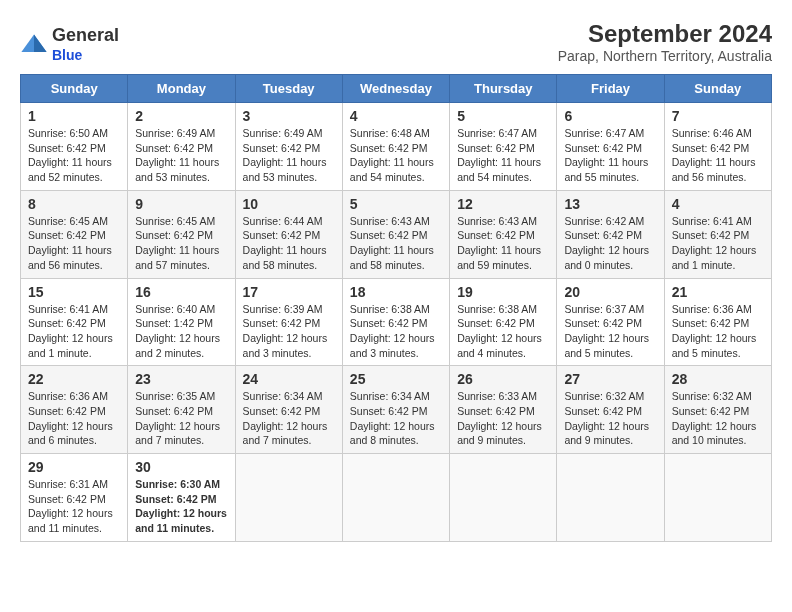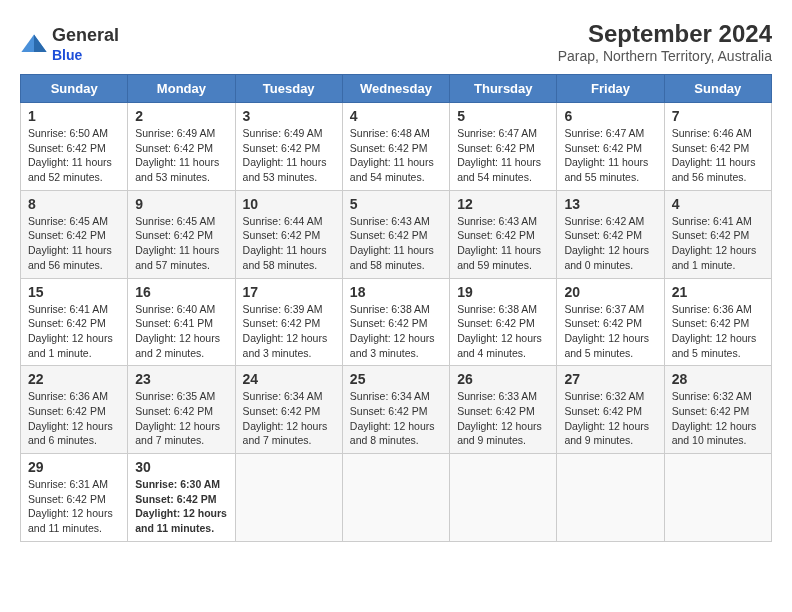--- a/index.html
+++ b/index.html
@@ -202,21 +202,21 @@
       <tr>
         <td>
           <span class="day-num">15</span>
           <div class="day-info" style="white-space: pre-line;">Sunrise: 6:41 AM
 Sunset: 6:42 PM
 Daylight: 12 hours and 1 minute.</div>
         </td>
         <td>
           <span class="day-num">16</span>
           <div class="day-info" style="white-space: pre-line;">Sunrise: 6:40 AM
-Sunset: 6:41 PM
+Sunset: 1:42 PM
 Daylight: 12 hours and 2 minutes.</div>
         </td>
         <td>
           <span class="day-num">17</span>
           <div class="day-info" style="white-space: pre-line;">Sunrise: 6:39 AM
 Sunset: 6:42 PM
 Daylight: 12 hours and 3 minutes.</div>
         </td>
         <td>
           <span class="day-num">18</span>

